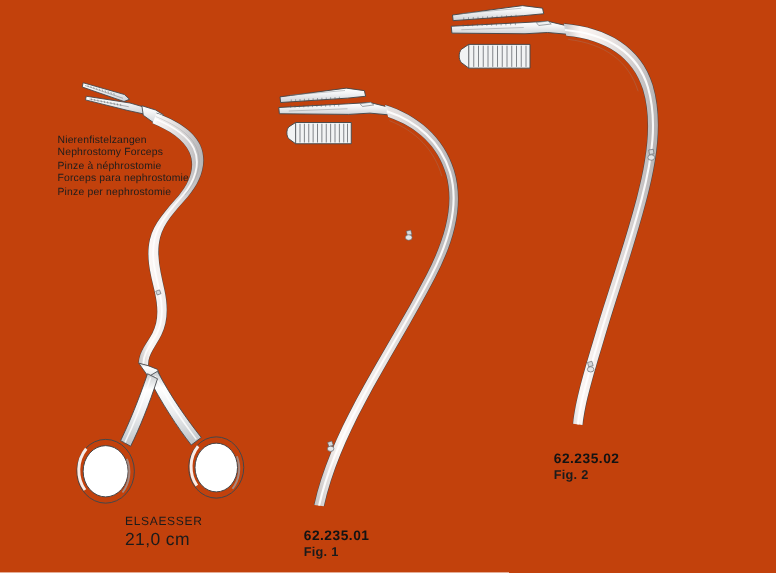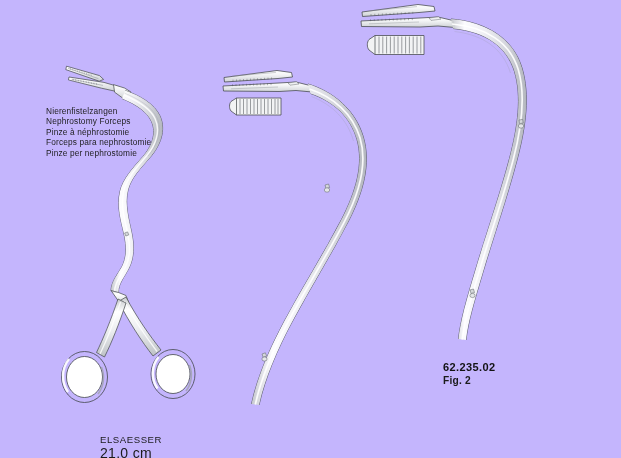--- a/index.html
+++ b/index.html
@@ -2,21 +2,21 @@
 <html><head>
 <meta charset="utf-8">
 <style>
   html,body{margin:0;padding:0;background:#ffffff;}
   body{
     width:621px;height:458px;position:relative;overflow:hidden;
     font-family:"Liberation Sans", sans-serif;
     color:#1b1b1b;
     -webkit-font-smoothing:antialiased;
   }
-  #page{position:absolute;inset:0;background:#c4b5fd;}
+  #page{position:absolute;inset:0;background:#c2410c;}
 
   
   .lang-block{
     position:absolute;left:46px;top:106px;
     line-height:10.4px;
     font-size:8.3px;
     letter-spacing:.15px;
     color:#1d1d1d;
     white-space:nowrap;
   }
@@ -34,21 +34,21 @@
   }
   .caption .name{
     font-size:9.6px;font-weight:400;letter-spacing:.55px;color:#1b1b1b;
     line-height:12.5px;
   }
   .caption .size{
     font-size:14px;font-weight:400;letter-spacing:.3px;color:#1b1b1b;
     line-height:12.5px;
   }
 
-  #cap-main{left:100px;top:434px;}
+  #cap-main{left:100px;top:412px;}
   #cap-fig1{left:243px;top:409px;}
   #cap-fig2{left:443px;top:347px;}
 
   svg{position:absolute;left:0;top:0;overflow:visible;}
   .art{position:absolute;left:0;top:0;width:621px;height:458px;}
 </style>
 </head>
 <body>
 
 <div id="page">
@@ -375,19 +375,23 @@
     <div>Pinze à néphrostomie</div>
     <div>Forceps para nephrostomie</div>
     <div>Pinze per nephrostomie</div>
   </div>
 
   <div class="caption" id="cap-main">
     <div class="name">ELSAESSER</div>
     <div class="size">21,0 cm</div>
   </div>
 
+  <div class="caption" id="cap-fig1">
+    <div class="code">62.235.01</div>
+    <div class="fig">Fig. 1</div>
+  </div>
 
   <div class="caption" id="cap-fig2">
     <div class="code">62.235.02</div>
     <div class="fig">Fig. 2</div>
   </div>
 
 </div>
 
 </body></html>

